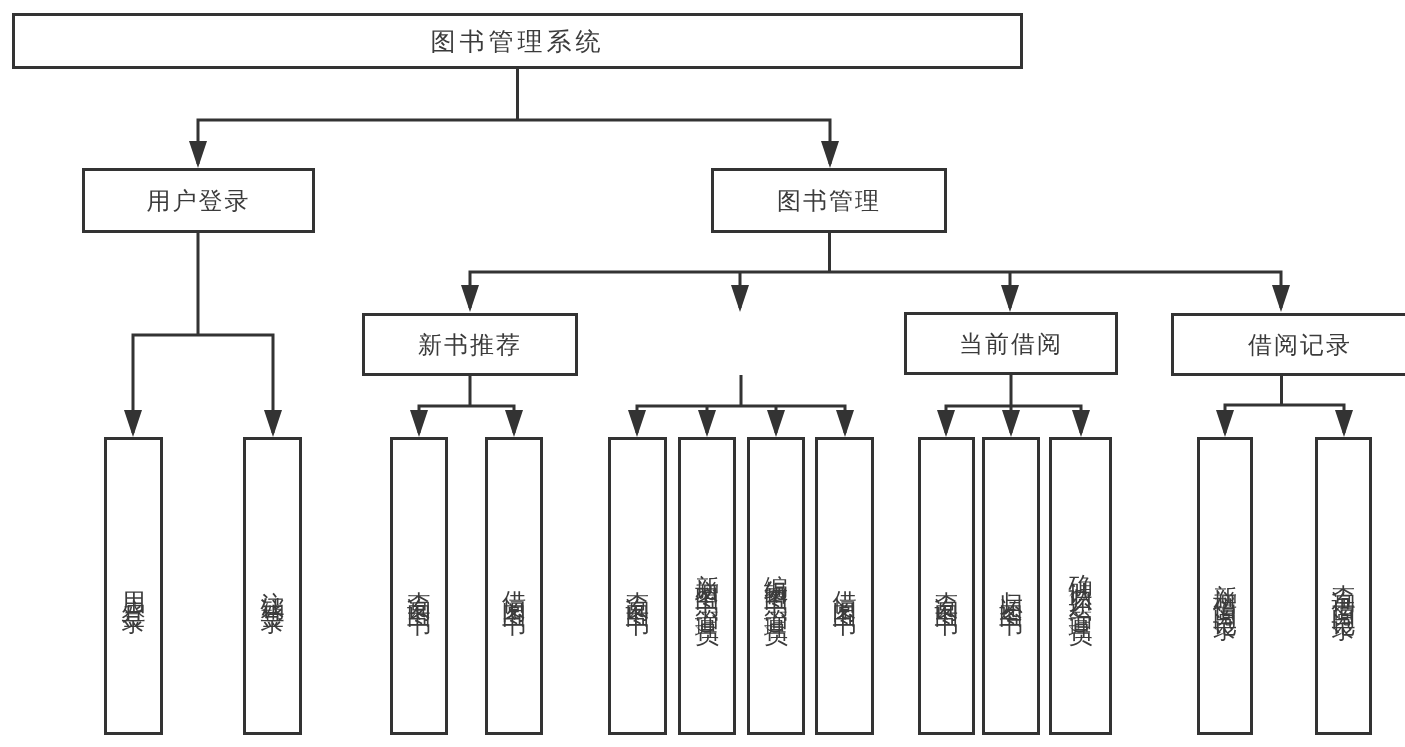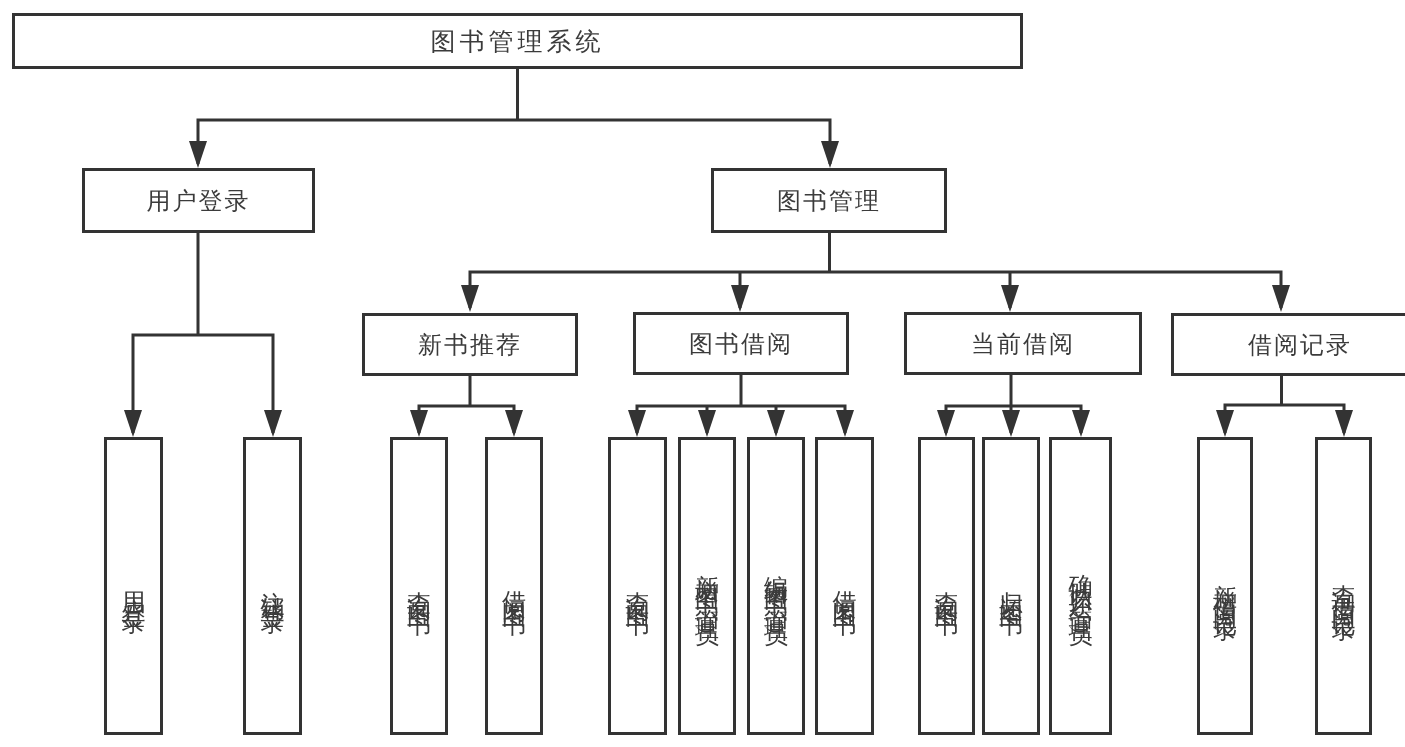--- a/index.html
+++ b/index.html
@@ -124,24 +124,21 @@
   <div class="node hnode" style="left:82px; top:168px; width:233px; height:65px;">
     <span>用户登录</span>
   </div>
   <div class="node hnode" style="left:711px; top:168px; width:236px; height:65px;">
     <span>图书管理</span>
   </div>
 
   <div class="node hnode" style="left:362px; top:313px; width:216px; height:63px;">
     <span>新书推荐</span>
   </div>
-  <div class="node hnode" style="left:633px; top:312px; width:216px; height:63px;">
-    <span>图书借阅</span>
-  </div>
-  <div class="node hnode" style="left:904px; top:312px; width:238px; height:63px;">
+  <div class="node hnode" style="left:904px; top:312px; width:214px; height:63px;">
     <span>当前借阅</span>
   </div>
   <div class="node hnode" style="left:1171px; top:313px; width:258px; height:63px;">
     <span>借阅记录</span>
   </div>
 
   <div class="node vnode" style="left:104px; top:437px; width:59px; height:298px;">
     <span class="vtext">用户登录</span>
   </div>
   <div class="node vnode" style="left:243px; top:437px; width:59px; height:298px;">

